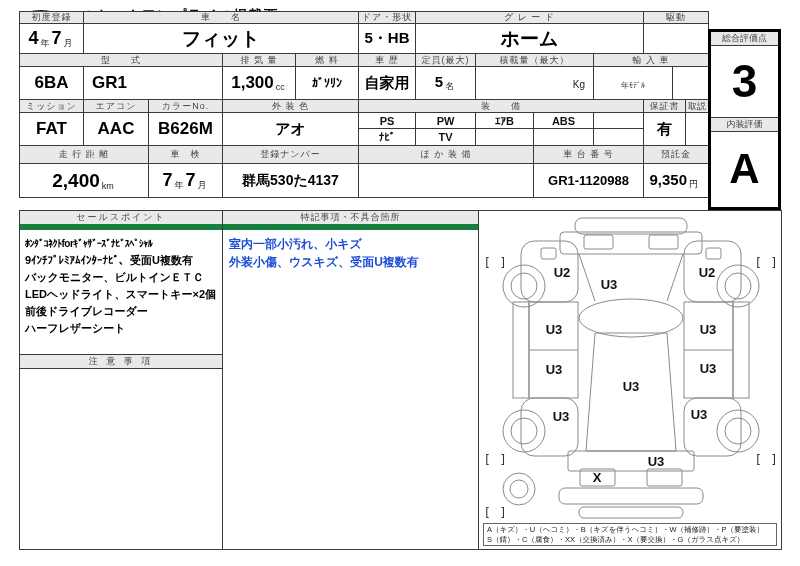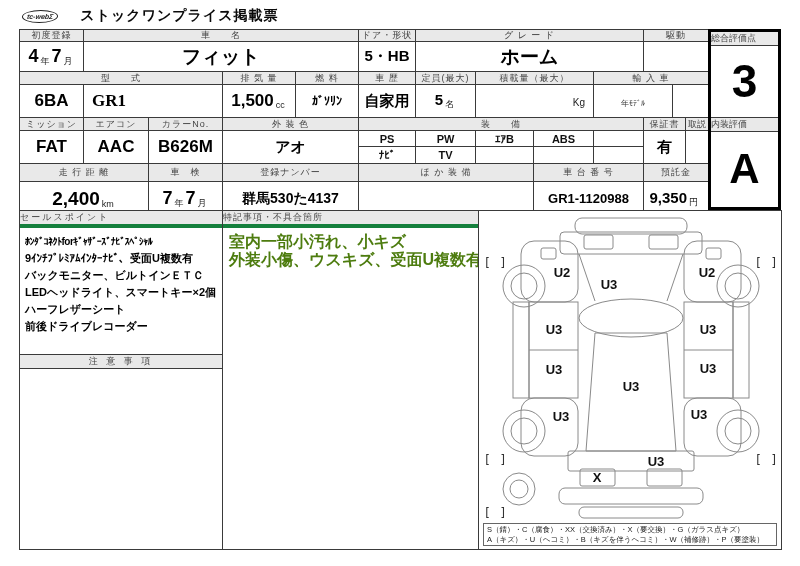--- a/index.html
+++ b/index.html
@@ -2,50 +2,50 @@
 <html><head>
 <meta charset="utf-8">
 <style>
   html,body{margin:0;padding:0;background:#fff;}
   .sheet{position:relative;width:800px;height:566px;background:#fff;
     font-family:"Liberation Sans","DejaVu Sans",sans-serif;color:#111;overflow:hidden;}
   .titlebar{position:absolute;left:22px;top:6px;height:20px;display:flex;align-items:center;gap:22px;}
   .logo{display:inline-block;border:1.5px solid #222;border-radius:50%;font-size:7px;line-height:11px;
     padding:0 4px;font-style:italic;font-weight:bold;transform:skewX(-8deg);color:#222;}
   .title{font-size:14px;font-weight:bold;letter-spacing:1px;color:#0a0a0a;}
-  table.spec{position:absolute;left:19px;top:29px;border-collapse:collapse;table-layout:fixed;width:689px;}
+  table.spec{position:absolute;left:19px;top:11px;border-collapse:collapse;table-layout:fixed;width:689px;}
   table.spec td{border:1px solid #3a3a3a;padding:0;text-align:center;vertical-align:middle;overflow:hidden;white-space:nowrap;}
   td.hd{background:#e9e9e9;font-size:9px;line-height:11px;color:#444;letter-spacing:1px;font-weight:normal;}
   td.v{font-weight:bold;color:#000;margin-top:12px;}
   .n18{font-size:18px;} .n19{font-size:19px;text-align:right;} .n15{font-size:15px;} .n14{font-size:14px;}
   .n13{font-size:13px;} .n12{font-size:12px;} .n17{font-size:17px;}
   .u{font-size:9px;font-weight:normal;color:#222;padding:0 2px;vertical-align:-2px;}
-  .lft{text-align:left !important;padding-left:8px !important;font-family:Liberation Serif, serif;}
+  .lft{text-align:left !important;padding-left:8px !important;}
   .rgt{text-align:right !important;padding-right:8px !important;}
   .tiny{font-size:8px;color:#333;font-weight:normal;}
   .eq{font-size:11px;font-weight:bold;}
   .scorebox{position:absolute;left:708px;top:29px;width:73px;height:181px;border:3px solid #000;
     box-sizing:border-box;display:flex;flex-direction:column;background:#fff;}
   .scorebox .shd{height:13px;background:#e9e9e9;border-bottom:1px solid #3a3a3a;font-size:9px;line-height:13px;
-    color:#444;}
+    text-align:center;color:#444;}
   .scorebox .sval{flex:1;display:flex;align-items:center;justify-content:center;font-weight:bold;color:#000;}
   .scorebox .sval.top{font-size:46px;border-bottom:1px solid #3a3a3a;}
   .scorebox .sval.bot{font-size:42px;}
   .bandcell{position:absolute;top:210px;height:340px;border:1px solid #3a3a3a;box-sizing:border-box;background:#fff;}
   .band-left{left:19px;width:204px;}
   .band-mid{left:222px;width:257px;}
   .band-right{left:478px;width:304px;}
-  .sechd{height:13px;background:#e9e9e9;border-bottom:4px solid #15803d;font-size:9px;line-height:13px;
-    color:#444;letter-spacing:2px;}
+  .sechd{height:13px;background:#e9e9e9;border-bottom:6px solid #15803d;font-size:9px;line-height:13px;
+    text-align:center;color:#444;letter-spacing:2px;}
   .salestxt{padding:5px 4px 0 5px;font-size:11px;line-height:17px;font-weight:bold;color:#000;white-space:nowrap;}
   .salestxt .half{font-size:10px;letter-spacing:-0.5px;}
   .cauthd{position:absolute;left:0;top:143px;width:100%;height:13px;background:#e9e9e9;
     border-top:1px solid #3a3a3a;border-bottom:1px solid #3a3a3a;box-sizing:content-box;
     font-size:9px;line-height:13px;text-align:center;color:#444;letter-spacing:3px;}
-  .remtxt{padding:5px 4px 0 6px;font-size:16px;line-height:18px;font-weight:bold;color:#4d7c0f;white-space:nowrap;}
+  .remtxt{padding:5px 4px 0 6px;font-size:12px;line-height:18px;font-weight:bold;color:#1d4ed8;white-space:nowrap;}
   .diagwrap{position:absolute;inset:0;}
   .legendbox{position:absolute;left:4px;right:4px;bottom:3px;border:1px solid #666;padding:1px 3px;
     font-size:7.5px;line-height:9.5px;color:#222;white-space:nowrap;overflow:hidden;}
   .ver{position:absolute;left:478px;top:552px;width:290px;text-align:right;
     font-family:"DejaVu Sans Mono","Liberation Mono",monospace;font-size:10px;color:#222;}
   svg text.mark{font-size:13px;font-weight:bold;fill:#101010;text-anchor:middle;
     font-family:"Liberation Sans","DejaVu Sans",sans-serif;}
   svg text.brk{font-size:12px;fill:#333;text-anchor:middle;font-family:"DejaVu Sans Mono",monospace;}
 </style>
 </head>
@@ -94,21 +94,21 @@
       <td class="hd">排 気 量</td>
       <td class="hd">燃 料</td>
       <td class="hd">車 歴</td>
       <td class="hd">定員(最大)</td>
       <td class="hd" colspan="2">積載量（最大）</td>
       <td class="hd" colspan="4">輸 入 車</td>
     </tr>
     <tr style="height:33px">
       <td class="v n17">6BA</td>
       <td class="v n17 lft" colspan="2">GR1</td>
-      <td class="v"><span class="n17">1,500</span><span class="u">cc</span></td>
+      <td class="v"><span class="n17">1,300</span><span class="u">cc</span></td>
       <td class="v n12">ｶﾞｿﾘﾝ</td>
       <td class="v n15">自家用</td>
       <td class="v"><span class="n15">5</span><span class="u">名</span></td>
       <td class="rgt" colspan="2"><span style="font-size:10px;color:#222;">Kg</span></td>
       <td colspan="2"><span class="tiny">年ﾓﾃﾞﾙ</span></td>
       <td colspan="2"></td>
     </tr>
     <tr style="height:13px">
       <td class="hd">ミッション</td>
       <td class="hd">エアコン</td>
@@ -164,22 +164,22 @@
     <div class="sval bot" style="flex:79;">A</div>
   </div>
 
   <div class="bandcell band-left">
     <div class="sechd">セールスポイント</div>
     <div class="salestxt">
       <div class="half">ﾎﾝﾀﾞｺﾈｸﾄforｷﾞｬｻﾞｰｽﾞﾅﾋﾞｽﾍﾟｼｬﾙ</div>
       <div>9ｲﾝﾁﾌﾟﾚﾐｱﾑｲﾝﾀｰﾅﾋﾞ、受面U複数有</div>
       <div>バックモニター、ビルトインＥＴＣ</div>
       <div>LEDヘッドライト、スマートキー×2個</div>
+      <div>前後ドライブレコーダー</div>
       <div>ハーフレザーシート</div>
-      <div>前後ドライブレコーダー</div>
     </div>
     <div class="cauthd">注 意 事 項</div>
   </div>
 
   <div class="bandcell band-mid">
     <div class="sechd" style="letter-spacing:1px;">特記事項・不具合箇所</div>
     <div class="remtxt">
       <div>室内一部小汚れ、小キズ</div>
       <div>外装小傷、ウスキズ、受面U複数有</div>
     </div>
@@ -249,20 +249,20 @@
         <text class="mark" x="229" y="123">U3</text>
         <text class="mark" x="75" y="163">U3</text>
         <text class="mark" x="229" y="162">U3</text>
         <text class="mark" x="152" y="180">U3</text>
         <text class="mark" x="82" y="210">U3</text>
         <text class="mark" x="220" y="208">U3</text>
         <text class="mark" x="177" y="255">U3</text>
         <text class="mark" x="118" y="271">X</text>
       </svg>
       <div class="legendbox">
+        <div>A（キズ）・U（ヘコミ）・B（キズを伴うヘコミ）・W（補修跡）・P（要塗装）</div>
         <div>S（錆）・C（腐食）・XX（交換済み）・X（要交換）・G（ガラス点キズ）</div>
-        <div>A（キズ）・U（ヘコミ）・B（キズを伴うヘコミ）・W（補修跡）・P（要塗装）</div>
       </div>
     </div>
   </div>
 
 
 </div>
 
 </body></html>

